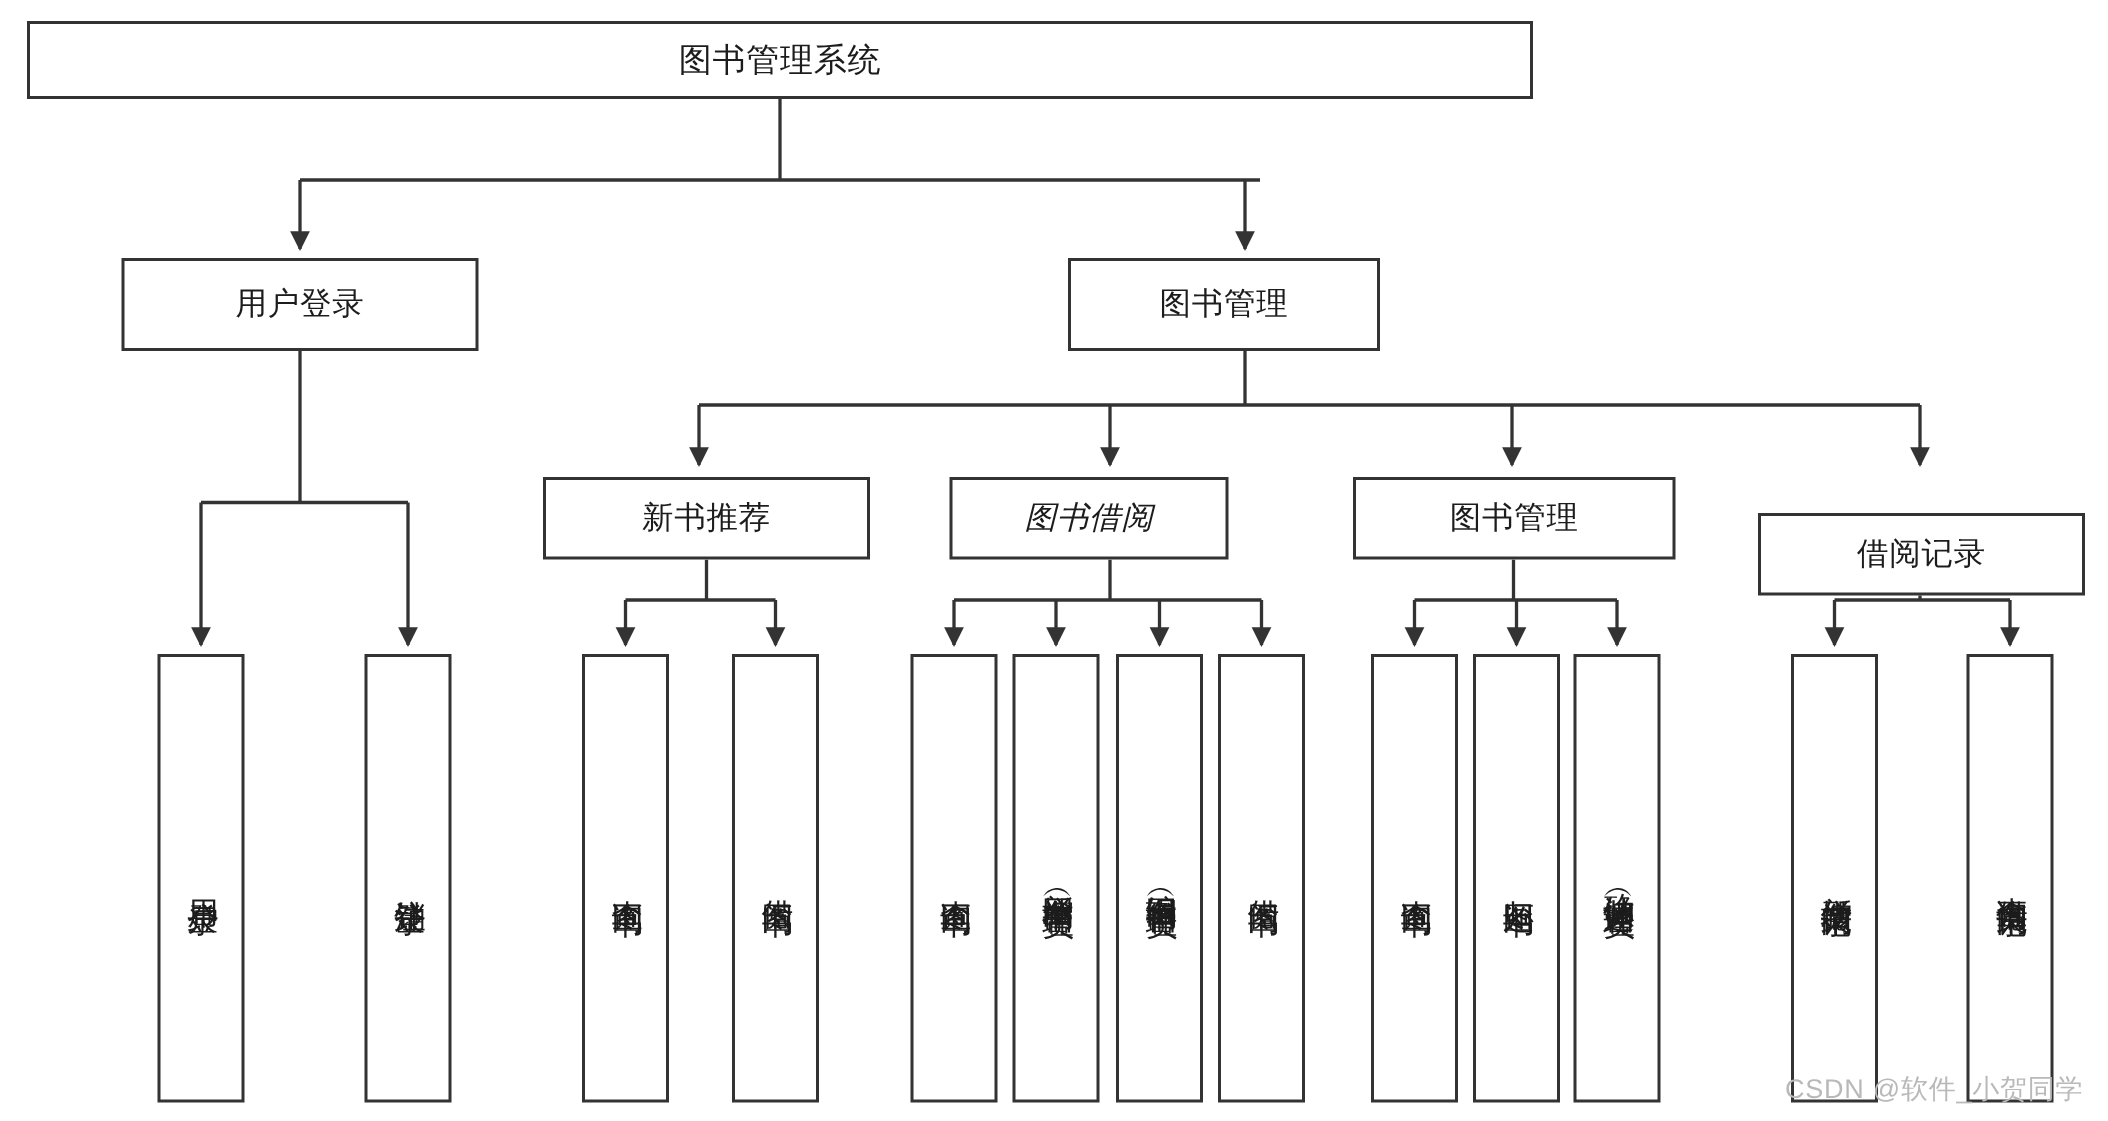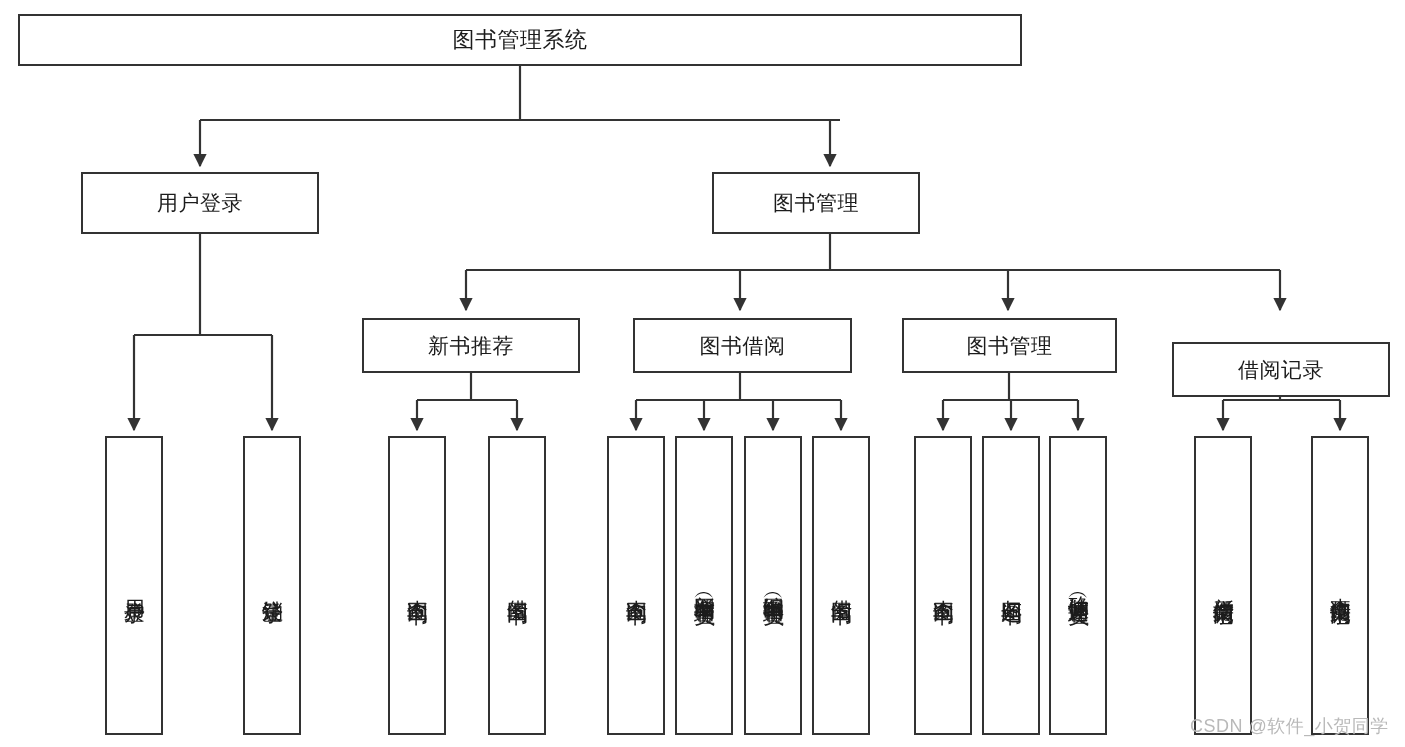--- a/index.html
+++ b/index.html
@@ -135,21 +135,21 @@
   </div>
 
   <div class="node" style="left:712px; top:172px; width:208px; height:62px;">
     <span class="node-label">图书管理</span>
   </div>
 
   <div class="node" style="left:362px; top:318px; width:218px; height:55px;">
     <span class="node-label">新书推荐</span>
   </div>
 
-  <div class="node" style="left:633px; top:318px; width:219px; height:55px;">
+  <div class="node" style="left:633px; top:318px; width:186px; height:55px;font-style:italic;">
     <span class="node-label">图书借阅</span>
   </div>
 
   <div class="node" style="left:902px; top:318px; width:215px; height:55px;">
     <span class="node-label">图书管理</span>
   </div>
 
   <div class="node" style="left:1172px; top:318px; width:218px; height:55px;margin-top:24px;">
     <span class="node-label">借阅记录</span>
   </div>

